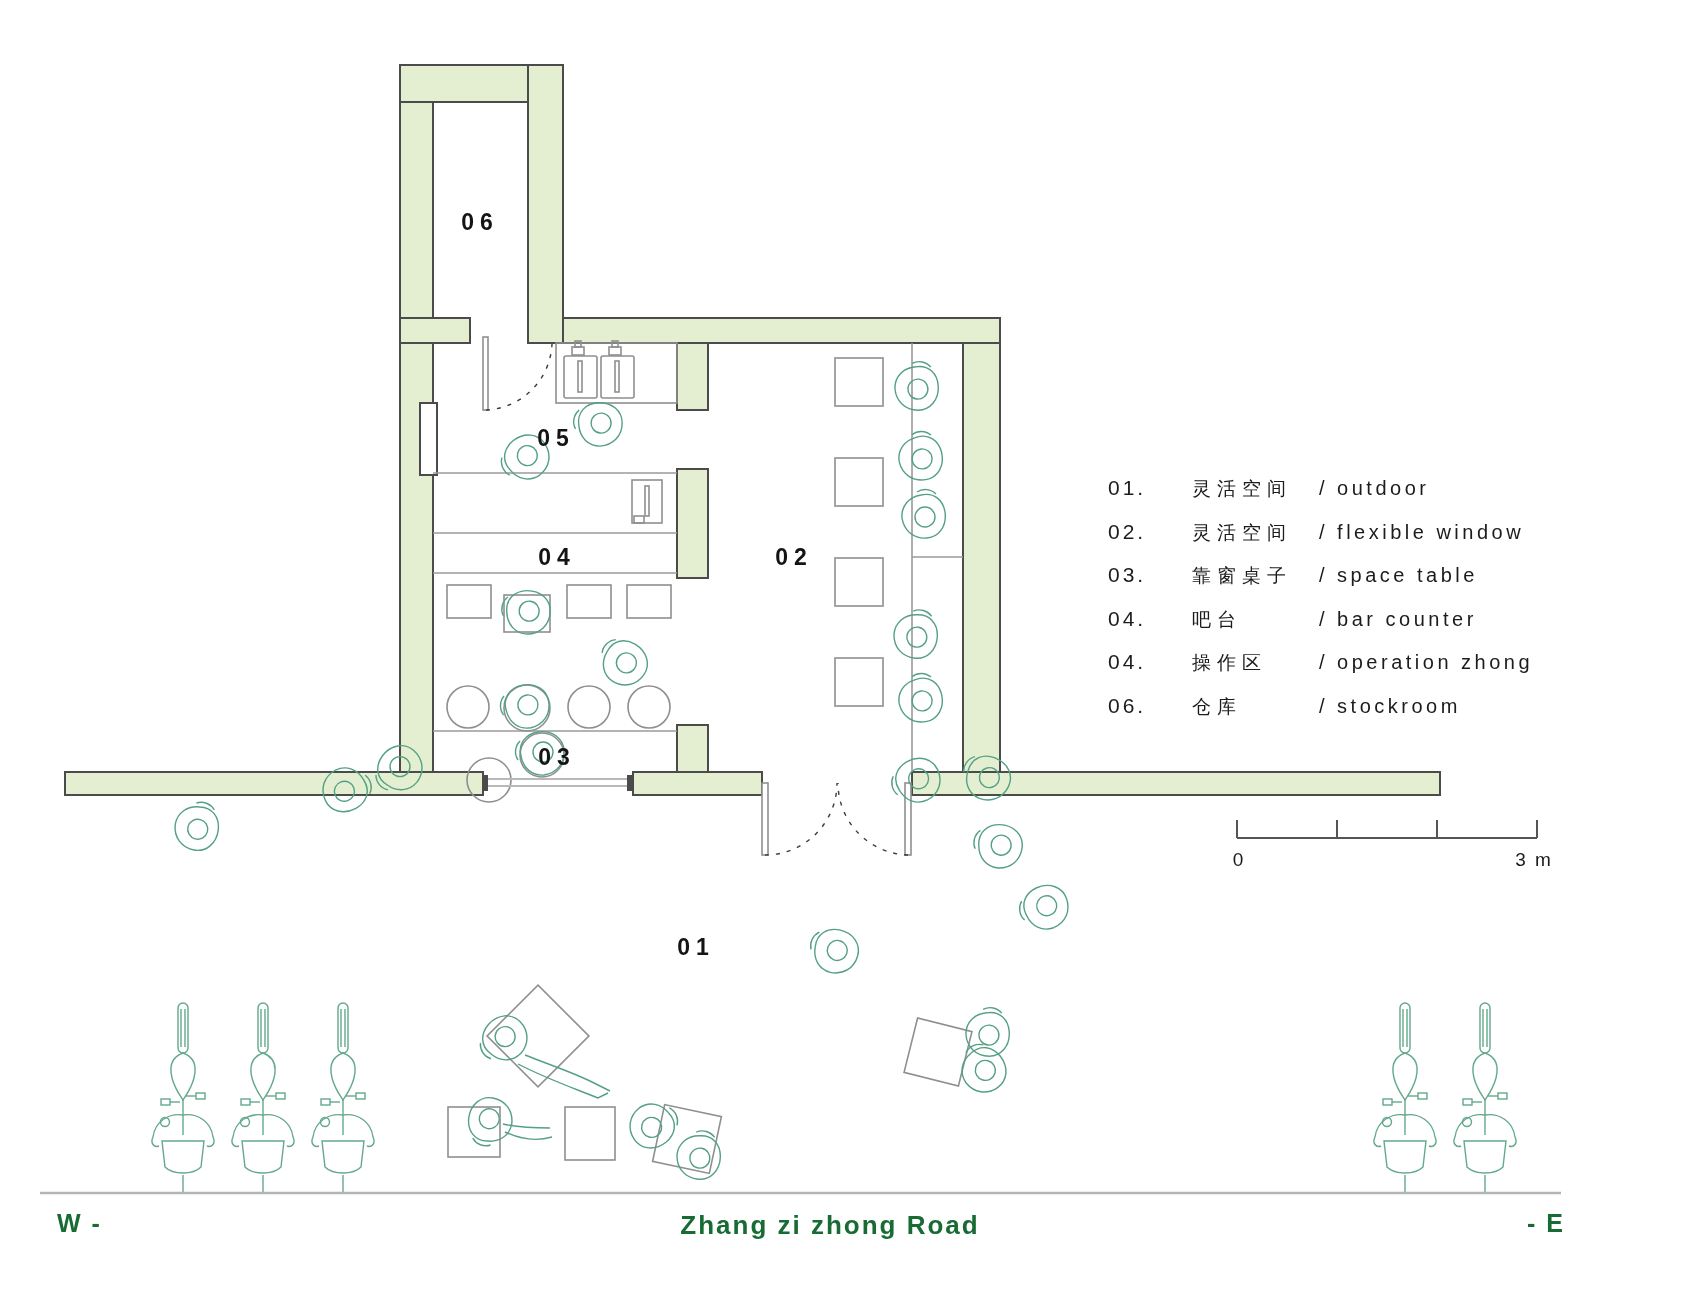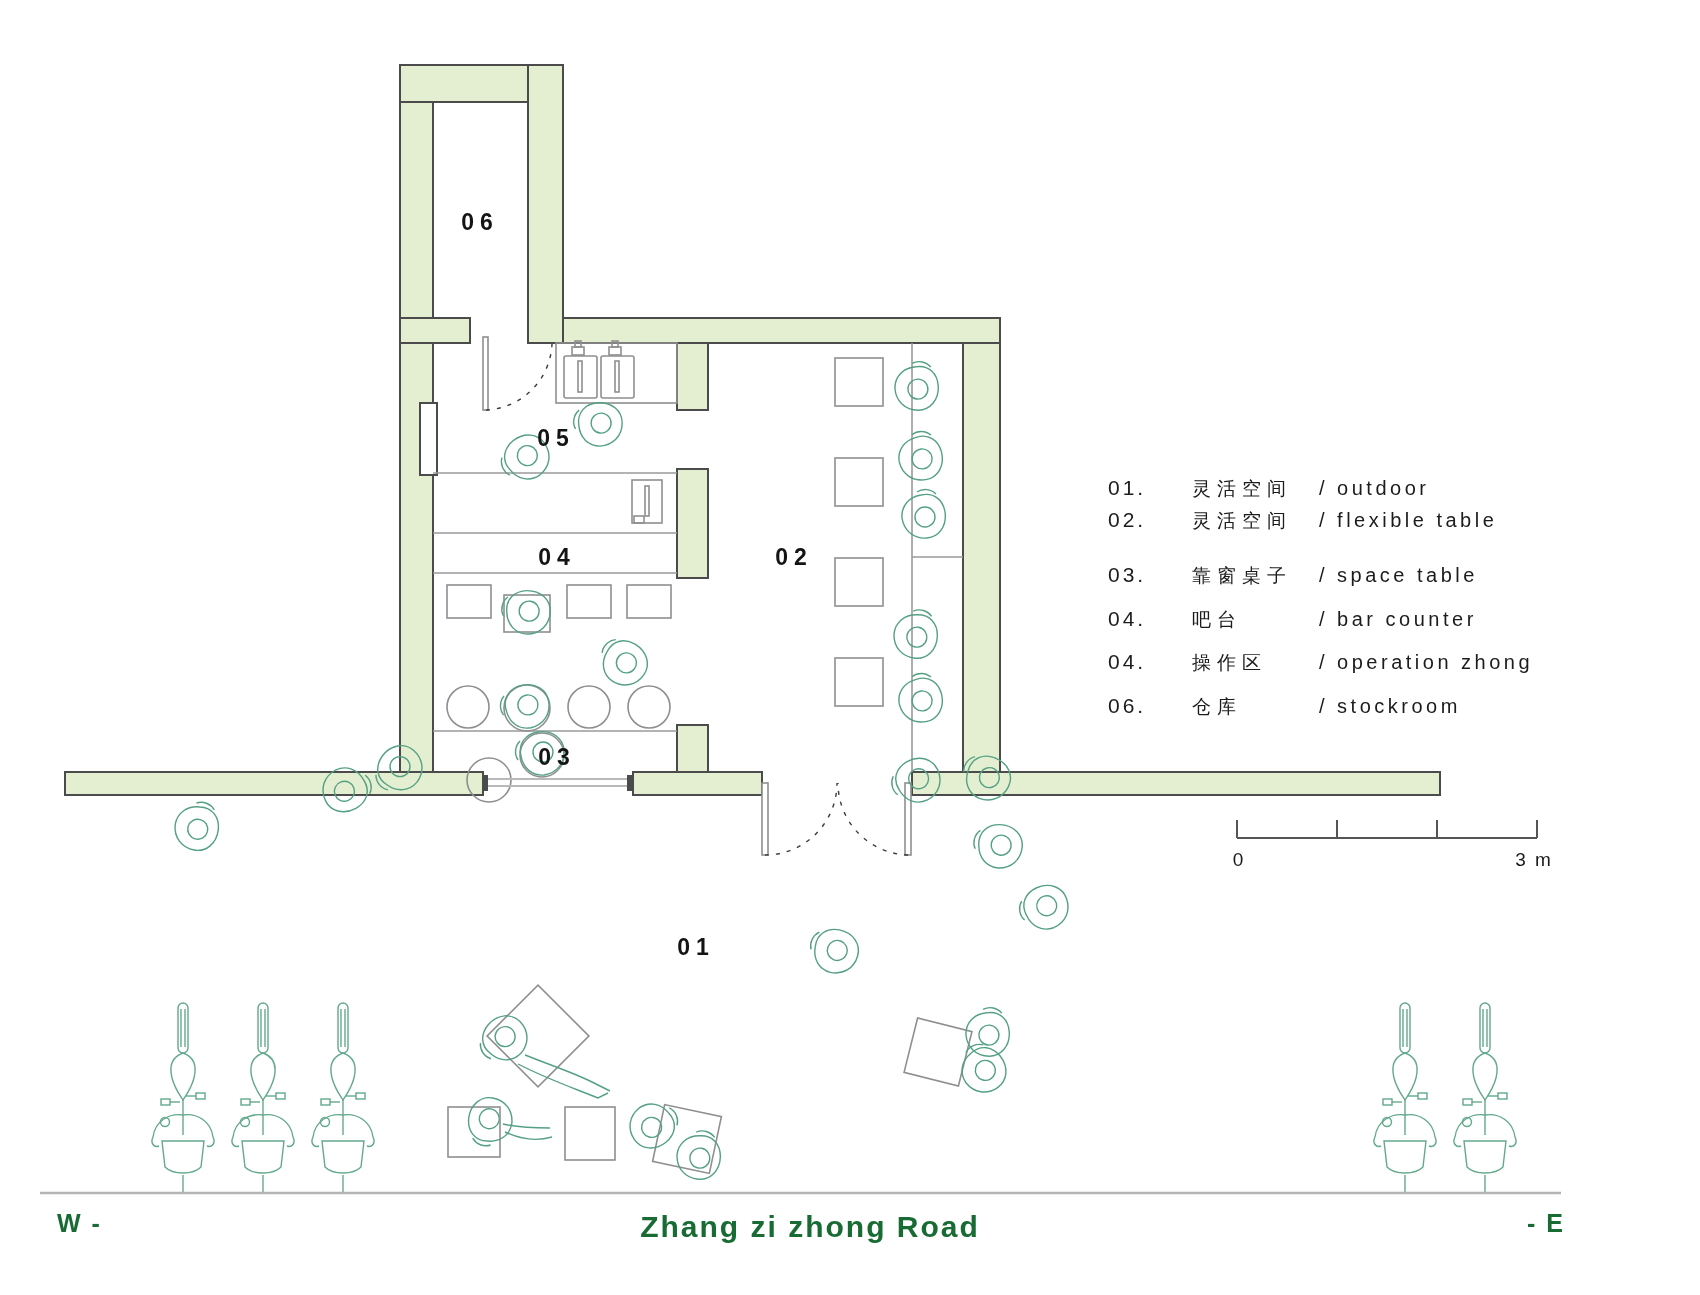--- a/index.html
+++ b/index.html
@@ -27,21 +27,21 @@
   
   .legend{position:absolute;left:1108px;top:0;width:480px;}
   .legend-row{position:absolute;left:0;display:flex;align-items:baseline;white-space:nowrap;color:#1c1c1c;}
   .legend-num{width:84px;font-size:21px;font-weight:400;letter-spacing:3px;}
   .legend-zh{width:127px;font-size:19px;letter-spacing:6px;}
   .legend-en{font-size:20px;font-weight:400;letter-spacing:3.5px;}
 
   
   .footer-label{position:absolute;color:#176b33;font-weight:700;letter-spacing:2px;white-space:nowrap;}
   .footer-west{left:57px;top:1209px;font-size:25px;}
-  .footer-road{left:810px;top:1210px;font-size:30px;transform:translateX(-50%);}
+  .footer-road{left:830px;top:1210px;font-size:26px;transform:translateX(-50%);}
   .footer-east{left:1546px;top:1209px;font-size:25px;transform:translateX(-50%);}
 </style>
 </head>
 <body>
 
 <svg id="plan-svg" width="1700" height="1295" viewBox="0 0 1700 1295">
   <defs>
     <g id="person">
       <path d="M-21,3 C-24,-10 -16,-19 -4,-21 C10,-23 21,-15 22,-3 C23,10 15,20 2,22 C-10,23 -19,15 -21,3 Z"></path>
       <circle cx="1" cy="-1" r="10"></circle>
@@ -203,24 +203,24 @@
 
   <line class="road" x1="40" y1="1193" x2="1561" y2="1193"></line>
 </svg>
 
 <div class="legend">
   <div class="legend-row" style="top:476px">
     <span class="legend-num">01.</span>
     <span class="legend-zh">灵活空间</span>
     <span class="legend-en">/ outdoor</span>
   </div>
-  <div class="legend-row" style="top:508px">
+  <div class="legend-row" style="top:520px">
     <span class="legend-num">02.</span>
     <span class="legend-zh">灵活空间</span>
-    <span class="legend-en">/ flexible table</span>
+    <span class="legend-en">/ flexible window</span>
   </div>
   <div class="legend-row" style="top:563px">
     <span class="legend-num">03.</span>
     <span class="legend-zh">靠窗桌子</span>
     <span class="legend-en">/ space table</span>
   </div>
   <div class="legend-row" style="top:607px">
     <span class="legend-num">04.</span>
     <span class="legend-zh">吧台</span>
     <span class="legend-en">/ bar counter</span>

